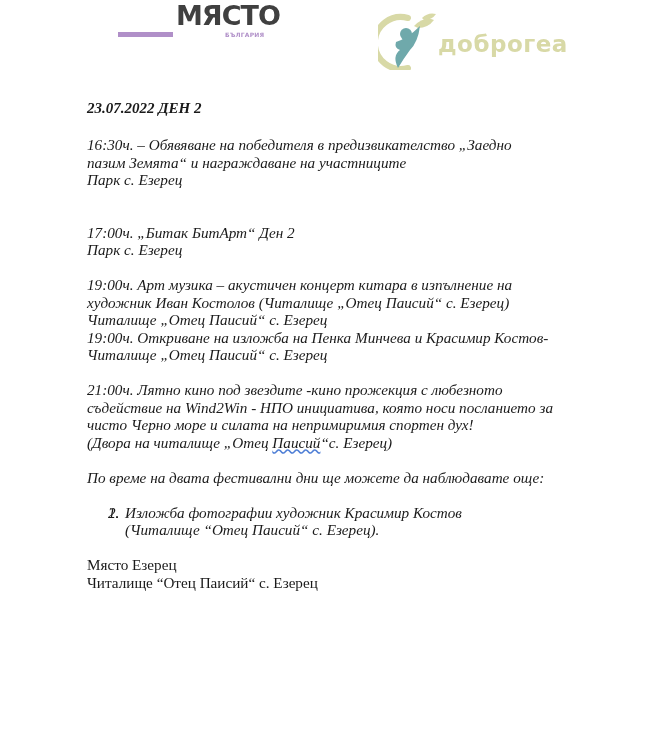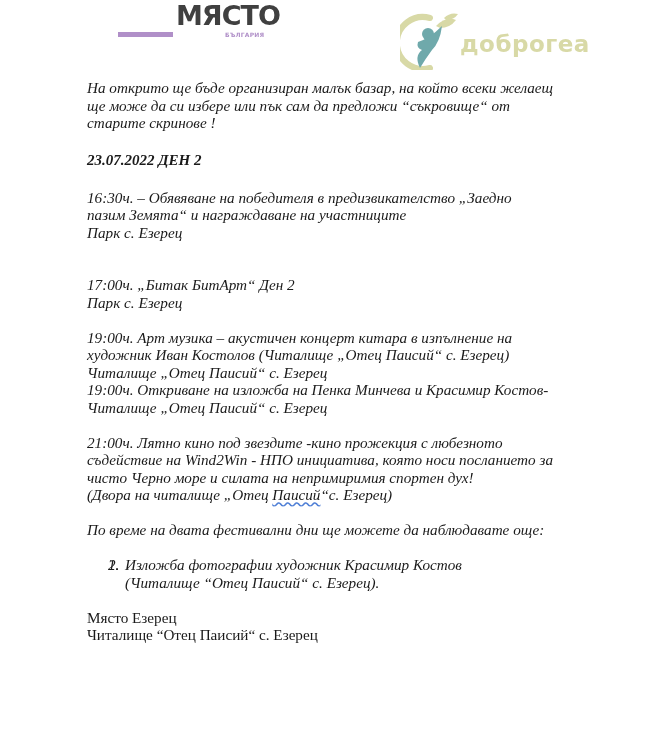--- a/index.html
+++ b/index.html
@@ -4,21 +4,21 @@
 <style>
   html, body { margin: 0; padding: 0; background: #ffffff; }
   body { width: 657px; height: 743px; overflow: hidden; position: relative;
          font-family: "Liberation Serif", "DejaVu Serif", serif; color: #1a1a1a; }
   .logo-mesto { position: absolute; left: 118px; top: 4px; width: 170px; height: 38px; }
   .mesto-bar { position: absolute; left: 0; top: 28px; width: 55px; height: 5px; background: #b08fc8; }
   .mesto-word { position: absolute; left: 58px; top: -4px; font-family: "DejaVu Sans", sans-serif;
                 font-weight: bold; font-size: 27px; letter-spacing: -1px; color: #404040; }
   .mesto-sub { position: absolute; left: 107px; top: 27px; font-family: "DejaVu Sans", sans-serif;
                font-weight: bold; font-size: 6px; color: #b08fc8; letter-spacing: 0.2px; }
-  .logo-dob { position: absolute; left: 400px; top: 12px; width: 200px; height: 60px; }
+  .logo-dob { position: absolute; left: 378px; top: 12px; width: 200px; height: 60px; }
   .dob-mark { position: absolute; left: 0; top: 0; width: 64px; height: 58px; }
   .dob-word { position: absolute; left: 60px; top: 19px; font-family: "DejaVu Sans", sans-serif;
               font-weight: bold; font-size: 23px; color: #d8d9a6; letter-spacing: 0.5px; }
   .doc { position: absolute; left: 87px; top: 79px; width: 520px; font-size: 15.2px; line-height: 17.5px; }
   .p { margin: 0; font-style: italic; white-space: pre-line; }
   .gap { height: 17.5px; }
   .date { font-style: italic; font-weight: bold; font-size: 15px; line-height: 22px; margin: 0; }
   .underline-wavy { text-decoration: underline wavy #4f7fd6; margin-top: 17px; }
   ol.list { margin: 0; padding: 0; list-style: none; }
   ol.list li { font-style: italic; position: relative; padding-left: 38px; white-space: pre-line; }
@@ -39,23 +39,20 @@
     <path d="M30 6 A26 26 0 1 0 30 56" fill="none" stroke="#d8d9a6" stroke-width="6" stroke-linecap="round"></path>
     <path d="M36 14 Q46 4 56 8 Q50 16 40 16 Z" fill="#d8d9a6"></path>
     <path d="M44 6 Q50 0 58 2 Q54 8 46 8 Z" fill="#d8d9a6"></path>
     <circle cx="28" cy="22" r="6" fill="#6fa9ab"></circle>
     <path d="M18 30 Q30 26 42 14 Q40 30 32 38 Q26 46 20 56 Q14 44 22 38 Q16 36 18 30 Z" fill="#6fa9ab"></path>
   </svg>
   <div class="dob-word">доброгеа</div>
 </div>
 
 <div class="doc">
-  <p class="p">На открито ще бъде организиран малък базар, на който всеки желаещ
-ще може да си избере или пък сам да предложи “съкровище“ от
-старите скринове !</p>
   <div class="gap"></div>
   <p class="date">23.07.2022 ДЕН 2</p>
   <div class="gap"></div>
   <p class="p">16:30ч. – Обявяване на победителя в  предизвикателство „Заедно
 пазим Земята“ и награждаване на участниците
 Парк с. Езерец</p>
   <div class="gap"></div>
   <div class="gap"></div>
   <p class="p">17:00ч. „Битак БитАрт“ Ден 2
 Парк с. Езерец</p>

